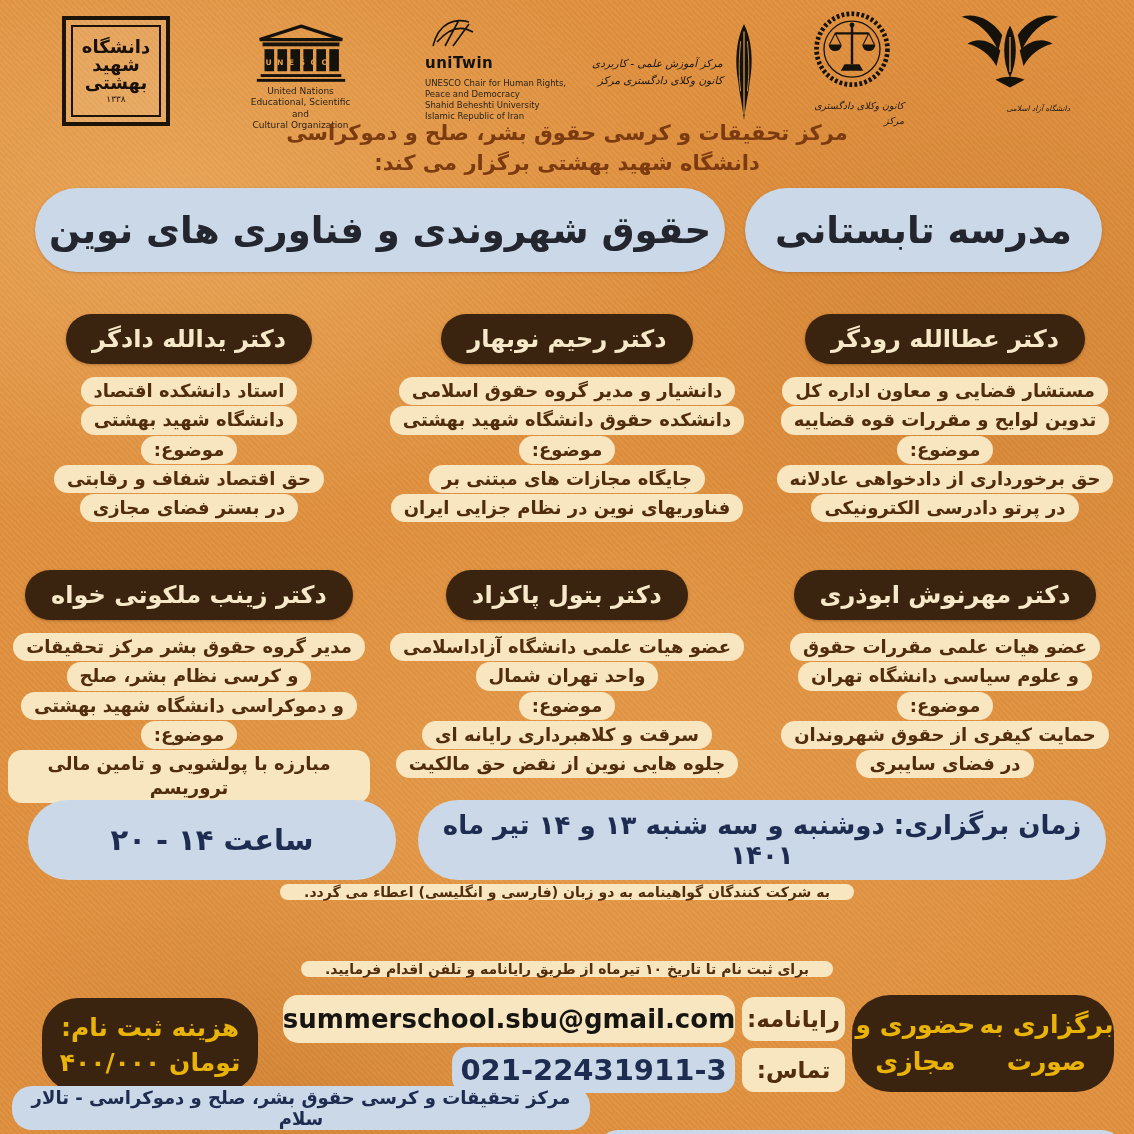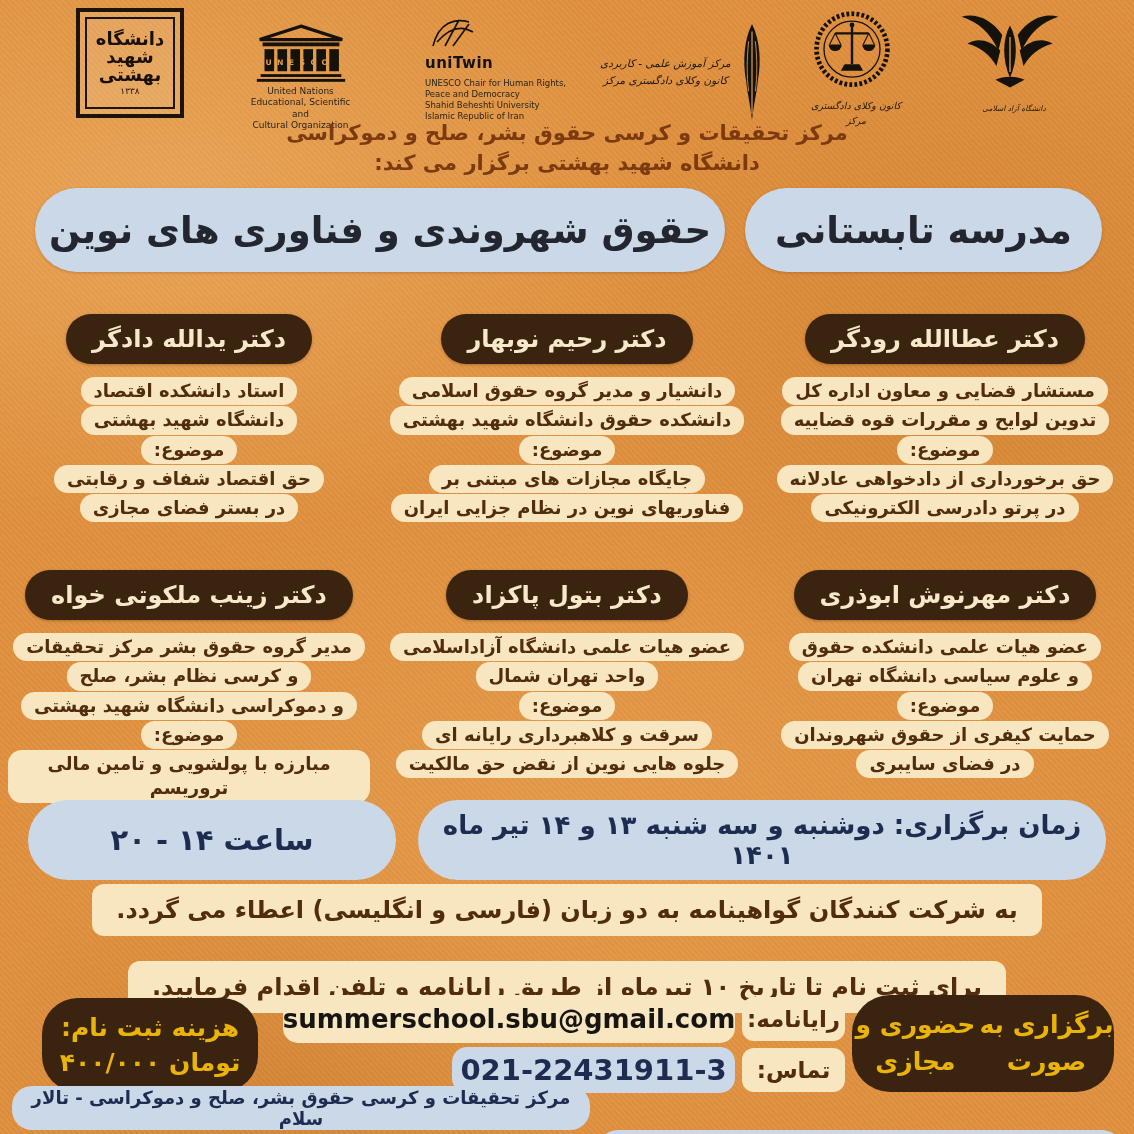--- a/index.html
+++ b/index.html
@@ -23,21 +23,21 @@
   .logos{position:absolute;top:0;left:0;width:1134px;height:120px;direction:ltr;}
   .logo{position:absolute;color:#15120c;text-align:center;}
   .logo-caption{font-size:9px;line-height:1.25;color:#2a241a;}
   .sbu-box{width:100px;height:102px;border:4px solid #1c1408;display:flex;align-items:center;justify-content:center;background:rgba(250,235,205,0.15);}
   .sbu-inner{width:86px;height:88px;border:2px solid #1c1408;display:flex;flex-direction:column;align-items:center;justify-content:center;line-height:1.0;}
   .sbu-word{font-size:18px;font-weight:bold;color:#19100a;}
   .sbu-year{font-size:9px;margin-top:3px;color:#19100a;}
   .unitwin-label{font-size:15px;font-weight:bold;letter-spacing:0.5px;color:#15120c;}
   .tiny-caption{font-size:8.5px;line-height:1.3;text-align:left;color:#2a241a;}
   .quill-wrap{display:flex;align-items:center;gap:6px;direction:ltr;}
-  .fa-caption{font-size:10.5px;line-height:1.6;font-style:italic;color:#1d1812;text-align:center;margin-left:8px;}
+  .fa-caption{font-size:10.5px;line-height:1.6;font-style:italic;color:#1d1812;text-align:right;}
 
   
   .header{top:118px;left:0;width:100%;text-align:center;color:#7b3a10;font-weight:bold;font-size:21px;line-height:1.45;}
 
   
   .title-pill{border-radius:42px;font-weight:bold;color:#23262f;box-shadow:0 1px 3px rgba(90,40,0,0.25);}
   .title-left{left:35px;top:188px;width:690px;height:84px;font-size:37px;}
   .title-right{left:745px;top:188px;width:357px;height:84px;font-size:37px;}
 
   
@@ -49,21 +49,21 @@
   .dline{margin-bottom:1px;}
   .dpill{display:inline-block;background:#f8e6c1;color:#512d0d;font-weight:bold;font-size:18px;line-height:1.35;padding:2px 13px;border-radius:14px;}
 
   
   .sched-date{left:418px;top:800px;width:688px;height:80px;border-radius:40px;font-weight:bold;font-size:26px;}
   .sched-hours{left:28px;top:800px;width:368px;height:80px;border-radius:40px;font-weight:bold;font-size:29px;}
 
   .note-row{position:absolute;left:0;width:1134px;display:flex;justify-content:center;}
   .noter1{top:884px;}
   .noter2{top:937px;margin-top:24px;}
-  .note-pill{border-radius:12px;font-weight:bold;font-size:24px;padding:12px 24px;}
+  .note-pill{border-radius:12px;font-weight:bold;font-size:14px;padding:0 24px;}
 
   
   .fee-blob{left:42px;top:998px;width:216px;height:94px;border-radius:36px;flex-direction:column;font-weight:bold;font-size:25px;line-height:1.4;}
   .email-pill{left:283px;top:995px;width:452px;height:48px;border-radius:15px;font-weight:bold;font-size:26px;direction:ltr;color:#171512;}
   .phone-pill{left:452px;top:1047px;width:283px;height:46px;border-radius:15px;font-weight:bold;font-size:29px;direction:ltr;}
   .lbl{width:103px;height:44px;border-radius:12px;font-weight:bold;font-size:23px;}
   .lbl-email{left:742px;top:997px;}
   .lbl-phone{left:742px;top:1048px;}
   .format-blob{left:852px;top:995px;width:262px;height:97px;border-radius:38px;flex-direction:row;font-weight:bold;font-size:25px;line-height:1.45;}
 
@@ -71,21 +71,21 @@
   .footer-location{left:598px;top:1086px;width:524px;height:44px;border-radius:20px;font-weight:bold;font-size:19px;margin-top:44px;}
   .footer-venue{left:12px;top:1086px;width:578px;height:44px;border-radius:20px;font-weight:bold;font-size:18px;}
 </style>
 </head>
 <body>
 
 <div class="poster">
 
   <div class="logos">
 
-    <div class="logo" style="left:62px;top:8px;margin-left:14px;">
+    <div class="logo" style="left:62px;top:16px;">
       <div class="sbu-box">
         <div class="sbu-inner">
           <span class="sbu-word">دانشگاه</span>
           <span class="sbu-word">شهید</span>
           <span class="sbu-word">بهشتی</span>
           <span class="sbu-year">۱۳۳۸</span>
         </div>
       </div>
     </div>
 
@@ -201,21 +201,21 @@
       <div class="dline"><span class="dpill">دانشگاه شهید بهشتی</span></div>
       <div class="dline"><span class="dpill">موضوع:</span></div>
       <div class="dline"><span class="dpill">حق اقتصاد شفاف و رقابتی</span></div>
       <div class="dline"><span class="dpill">در بستر فضای مجازی</span></div>
     </div>
   </div>
 
   <div class="speakers-row row2">
     <div class="card">
       <div><span class="name-pill">دکتر مهرنوش ابوذری</span></div>
-      <div class="dline"><span class="dpill">عضو هیات علمی دانشکده حقوق</span></div>
+      <div class="dline"><span class="dpill">عضو هیات علمی مقررات حقوق</span></div>
       <div class="dline"><span class="dpill">و علوم سیاسی دانشگاه تهران</span></div>
       <div class="dline"><span class="dpill">موضوع:</span></div>
       <div class="dline"><span class="dpill">حمایت کیفری از حقوق شهروندان</span></div>
       <div class="dline"><span class="dpill">در فضای سایبری</span></div>
     </div>
     <div class="card">
       <div><span class="name-pill">دکتر بتول پاکزاد</span></div>
       <div class="dline"><span class="dpill">عضو هیات علمی دانشگاه آزاداسلامی</span></div>
       <div class="dline"><span class="dpill">واحد تهران شمال</span></div>
       <div class="dline"><span class="dpill">موضوع:</span></div>

